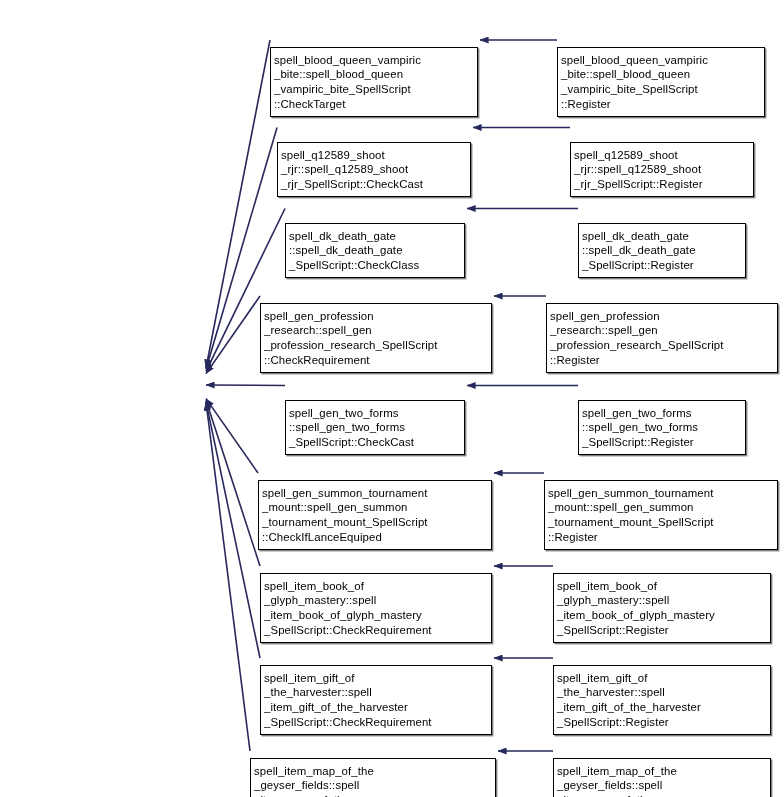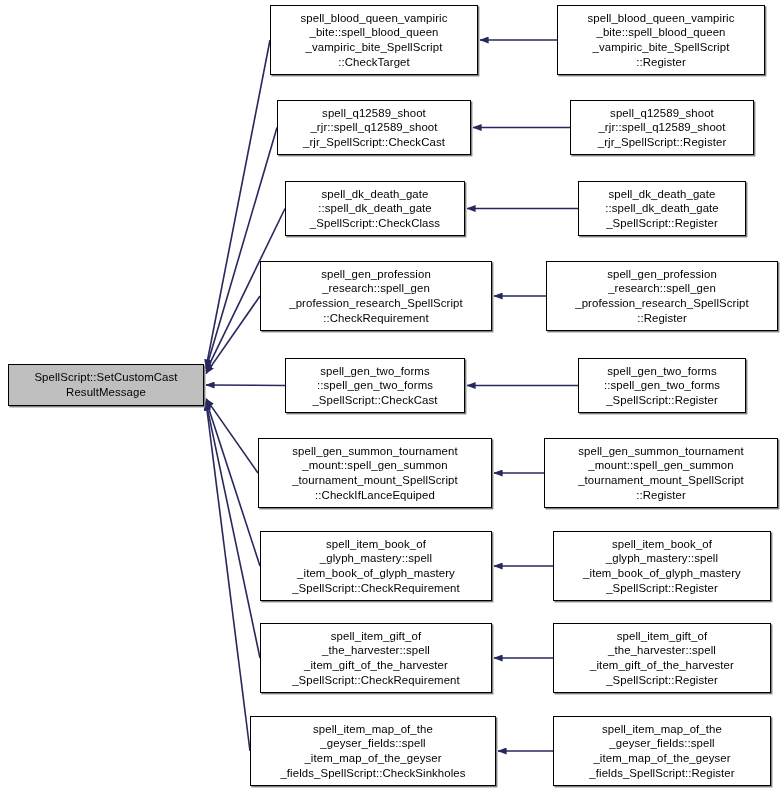--- a/index.html
+++ b/index.html
@@ -23,30 +23,30 @@
     width: 784px;
     height: 797px;
     pointer-events: none;
   }
   .node {
     position: absolute;
     box-sizing: border-box;
     display: flex;
     align-items: center;
     justify-content: center;
-    text-align: center;
     border: 1px solid #000000;
     background: #ffffff;
     color: #000000;
     font-size: 11.4px;
     line-height: 14.6px;
     letter-spacing: 0.1px;
     white-space: pre-line;
     z-index: 3;
     box-shadow: 1.4px 1.4px 0 0 #808080;
+    margin-top: 42px;
   }
   .node.root {
     background: #bfbfbf;
     border: 1px solid #000000;
   }
   .node .label {
     display: block;
     width: 100%;
     padding: 0 3px;
     box-sizing: border-box;
@@ -80,24 +80,20 @@
         <line x1="578" y1="208.5" x2="467" y2="208.5"></line>
         <line x1="546" y1="296" x2="494" y2="296"></line>
         <line x1="578" y1="385.5" x2="467" y2="385.5"></line>
         <line x1="544" y1="473" x2="494" y2="473"></line>
         <line x1="553" y1="566" x2="494" y2="566"></line>
         <line x1="553" y1="658" x2="494" y2="658"></line>
         <line x1="553" y1="751" x2="498" y2="751"></line>
       </g>
   </svg>
 
-  <div class="node root" id="node-root" style="left: 8px; top: 364px; width: 196px; height: 42px;">
-    <span class="label">SpellScript::SetCustomCast
-ResultMessage</span>
-  </div>
 
   <div id="node-layer">
       <div class="node" id="node-blood-queen-vampiric-bite-checktarget" style="left: 270px; top: 5px; width: 208px; height: 70px;"><span class="label">spell_blood_queen_vampiric
 _bite::spell_blood_queen
 _vampiric_bite_SpellScript
 ::CheckTarget</span></div>
       <div class="node" id="node-blood-queen-vampiric-bite-register" style="left: 557px; top: 5px; width: 208px; height: 70px;"><span class="label">spell_blood_queen_vampiric
 _bite::spell_blood_queen
 _vampiric_bite_SpellScript
 ::Register</span></div>

